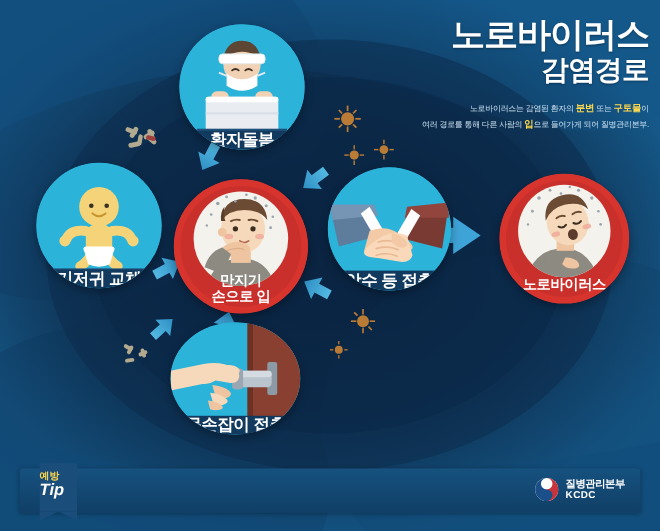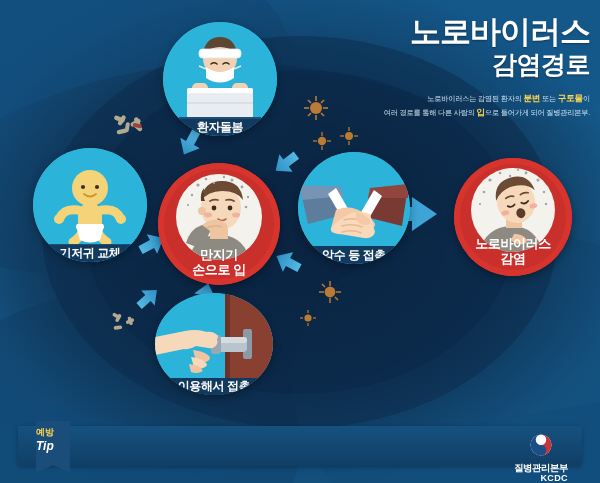--- a/index.html
+++ b/index.html
@@ -69,21 +69,21 @@
   .node.red{background:#d8342e;border:0 solid transparent;}
   .node .art{position:absolute;inset:0;overflow:hidden;}
   .node .caption{
     position:absolute;left:0;right:0;bottom:0;
     text-align:center;
     color:#ffffff;font-weight:bold;
     letter-spacing:-.4px;
   }
   .node.blue .caption{
     background:#123a5e;
-    font-size:12px;line-height:17px;height:17px;
+    font-size:15px;line-height:17px;height:17px;
   }
   .node.red .caption{
     background:transparent;color:#ffffff;
     font-size:13px;line-height:15px;
   }
   
   #node-care  {left:163px;top:22px;  width:114px;height:114px;}
   #node-diaper{left:33px; top:148px; width:114px;height:114px;}
   #node-touch {left:158px;top:163px; width:122px;height:122px;}
   #node-shake {left:298px;top:152px; width:112px;height:112px;}
@@ -100,31 +100,31 @@
     position:absolute;left:18px;top:-5px;width:34px;height:44px;
     background:#1b4d7a;
     text-align:left;
   }
   .tip-badge:after{
     content:"";position:absolute;left:0;bottom:-8px;
     border-left:17px solid #1b4d7a;border-right:17px solid #1b4d7a;
     border-bottom:8px solid transparent;
   }
   .tip-badge .t1{color:#ffd84d;font-size:9px;font-weight:bold;line-height:13px;padding-top:5px;}
-  .tip-badge .t2{color:#ffffff;font-size:12px;font-weight:bold;line-height:14px;font-style:italic;}
+  .tip-badge .t2{color:#ffffff;font-size:15px;font-weight:bold;line-height:14px;font-style:italic;}
   .tip-lines{
     position:absolute;left:66px;top:8px;right:140px;
     color:#e8f2fa;font-size:8.6px;line-height:12.6px;letter-spacing:-.2px;
   }
   .logo{
     position:absolute;right:14px;top:8px;
-    display:flex;align-items:center;gap:6px;flex-direction:column;
+    display:flex;align-items:center;gap:6px;
   }
   .logo-text .kr{color:#ffffff;font-size:9.4px;font-weight:bold;line-height:11px;letter-spacing:-.4px;}
-  .logo-text .en{color:#ffffff;font-size:9px;font-weight:bold;line-height:11px;letter-spacing:.4px;text-align:right;}
+  .logo-text .en{color:#ffffff;font-size:9px;font-weight:bold;line-height:11px;letter-spacing:.4px;}
 </style>
 </head>
 <body>
 
 <div id="poster">
 
   <div class="bg-base"></div>
   <div class="bg-swoosh sw1"></div>
   <div class="bg-swoosh sw2"></div>
   <div class="bg-swoosh sw3"></div>
@@ -381,21 +381,21 @@
 
         <path d="M38,57 q10,1 15,5 q4,3 0,6 q-5,3 -12,0 Z" fill="#eec5a0"></path>
         <path d="M36,64 q10,1 14,5 q4,3 0,5 q-5,3 -11,0 Z" fill="#f6d9ba"></path>
         <path d="M34,71 q9,1 12,4 q3,3 0,4 q-5,2 -10,0 Z" fill="#eec5a0"></path>
 
         <path d="M46,40 q10,-3 15,1 q4,3 0,6 q-6,3 -14,0 Z" fill="#f6d9ba"></path>
 
         <rect x="4" y="86" width="110" height="16" fill="#123a5e"></rect>
       </svg>
     </div>
-    <div class="caption">이용해서 접촉</div>
+    <div class="caption">문손잡이 접촉</div>
   </div>
 
   <div class="node red" id="node-touch">
     <div class="art">
       <svg viewBox="0 0 122 122" width="122" height="122">
         <circle cx="61" cy="61" r="61" fill="#d8342e"></circle>
         <circle cx="61" cy="61" r="55" fill="#c9302b"></circle>
 
         <circle cx="61" cy="54" r="43" fill="#f4f2ec"></circle>
 
@@ -496,21 +496,20 @@
             <circle cx="30" cy="34" r="1.3"></circle>
               <circle cx="26" cy="46" r="1.1"></circle>
             <circle cx="92" cy="46" r="1.2"></circle>
               <circle cx="64" cy="12" r="1.1"></circle>
           </g>
         </g>
       </svg>
     </div>
     <div class="caption" style="bottom:10px;">
       <div>노로바이러스</div>
-      <div>감염</div>
     </div>
   </div>
 
   <div class="tipbar">
     <div class="tip-badge">
       <div class="t1">예방</div>
       <div class="t2">Tip</div>
     </div>
     <div class="logo">
       <svg width="22" height="22" viewBox="0 0 22 22">

